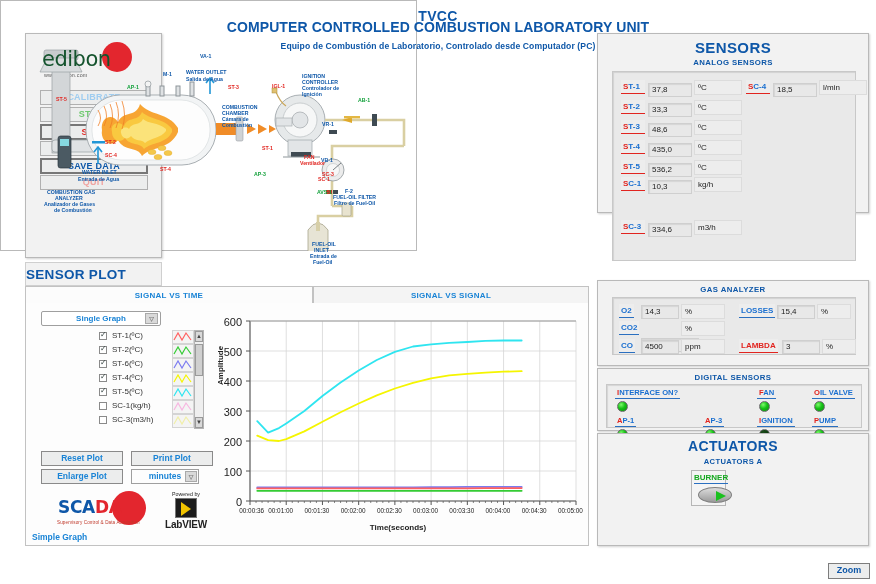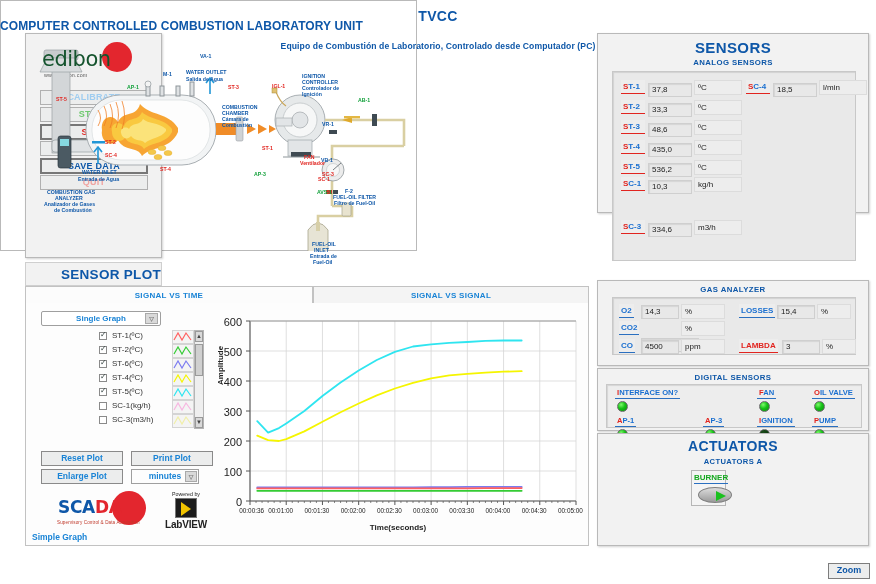--- a/index.html
+++ b/index.html
@@ -48,29 +48,29 @@
     background:#eceded; border:1px solid #b0b0b0;
     font-weight:bold; font-size:9px; text-align:center; line-height:13px;
     letter-spacing:.2px;
   }
   .cmd-btn.raised { border:2px solid #777; height:16px; line-height:12px; }
 
   #sensor-plot-title {
     position:absolute; left:25px; top:262px; width:137px; height:24px;
     background:#f2f2f2; border:1px solid #cfcfcf;
     color:#0e57a8; font-weight:bold; font-size:13.5px;
-    text-align:right; line-height:24px; letter-spacing:.3px;
+    text-align:left; line-height:24px; letter-spacing:.3px;
   }
 
   
   #diagram-panel { left:172px; top:33px; width:417px; height:251px; background:#fff; border:1px solid #b9b9b9; }
   #diag-title   { position:absolute; top:8px; left:0; width:100%; text-align:center;
                   color:#0e57a8; font-weight:bold; font-size:14px; letter-spacing:.3px; }
-  #diag-sub1    { position:absolute; top:19px; left:0; width:100%; 
-                  color:#0e57a8; font-weight:bold; font-size:12px; letter-spacing:.1px; }
+  #diag-sub1    { position:absolute; top:19px; left:0; width:100%; text-align:center;
+                  color:#0e57a8; font-weight:bold; font-size:14px; letter-spacing:.1px; }
   #diag-sub2    { position:absolute; top:41px; left:0; width:100%; text-align:center;
                   color:#0e57a8; font-weight:bold; font-size:8.6px; letter-spacing:.1px; }
   #zoom-btn {
     position:absolute; right:6px; bottom:5px; width:42px; height:16px;
     background:#eceded; border:1.5px solid #7d7d7d;
     color:#0e57a8; font-weight:bold; font-size:9px; text-align:center; line-height:13px;
   }
   .dlabel { position:absolute; font-size:5.2px; font-weight:bold; line-height:1.15; white-space:nowrap; }
   .dlabel.red  { color:#e1241f; }
   .dlabel.blue { color:#0e57a8; }

